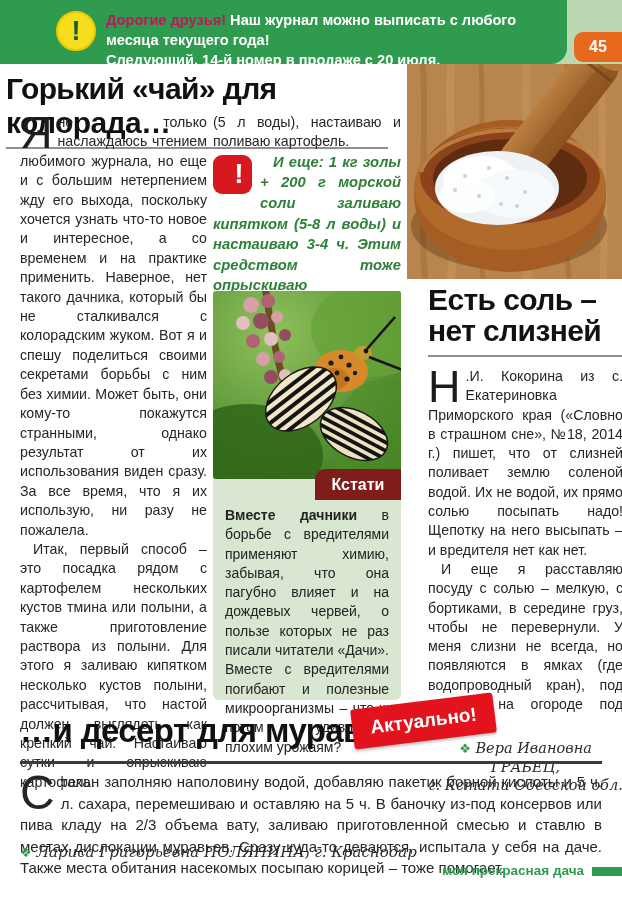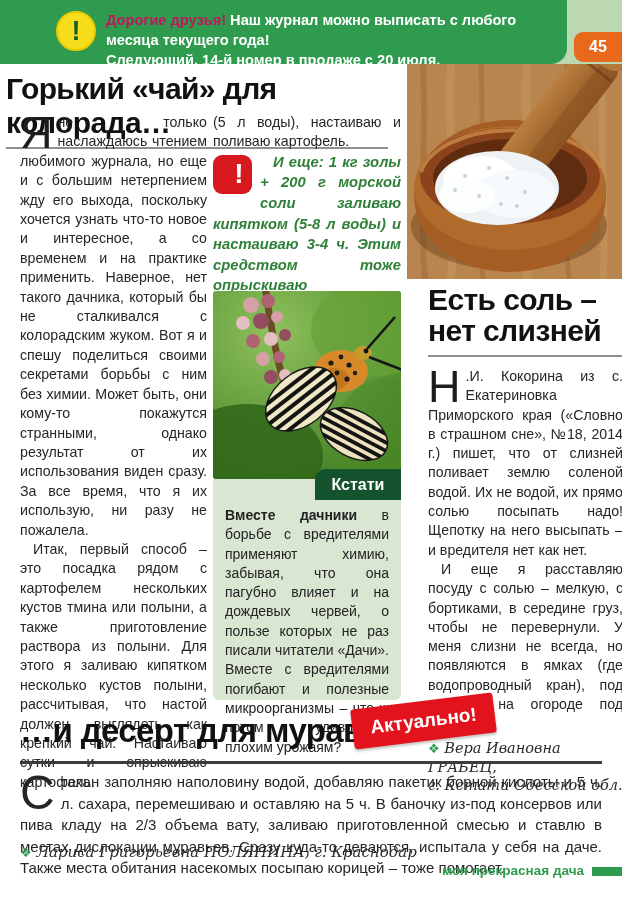--- a/index.html
+++ b/index.html
@@ -36,31 +36,31 @@
   .col1 { left:20px; width:187px; }
   .col2 { left:213px; width:188px; }
   .col p + p { text-indent:13px; margin-top:0; }
   .dropcap { float:left; font-size:45px; line-height:37px; padding:1px 5px 0 0; color:#1d1d1d; }
 
   .tip { margin-top:3px; color:#2f8038; font-weight:bold; font-style:italic;
     font-size:14.8px; line-height:20.6px; text-align:justify; }
   .tip-icon { float:left; width:39px; height:39px; margin:3px 8px 2px 0;
     background:#d7181f; border-radius:9px; color:#fff; font-weight:bold;
     font-size:28px; font-style:normal; display:flex; align-items:center; justify-content:center; }
-  .byline { margin-top:5px; text-align:left; font-family:"DejaVu Serif", serif;
+  .byline { margin-top:5px; text-align:center; font-family:"DejaVu Serif", serif;
     font-style:italic; font-size:14.5px; line-height:18px; color:#2b2b2b; }
   .byline .clover { color:#2e9b4e; font-style:normal; font-size:13px; }
 
   .photo-beetle { position:absolute; left:213px; top:291px; width:188px; height:188px;
     border-radius:3px; overflow:hidden; }
   .kstati-box { position:absolute; left:213px; top:479px; width:188px; height:221px;
     background:#d9e6d1; border-radius:0 0 6px 6px; padding:27px 12px 10px 12px;
     font-size:14px; line-height:19.3px; text-align:justify; color:#232323; }
   .kstati-tab { position:absolute; left:315px; top:469px; width:86px; height:31px;
-    background:#14532d; border-radius:10px 0 0 0; color:#fff; font-weight:bold;
+    background:#7f1d1d; border-radius:10px 0 0 0; color:#fff; font-weight:bold;
     font-size:16px; display:flex; align-items:center; justify-content:center; }
 
   
   .photo-salt { position:absolute; left:407px; top:64px; width:215px; height:215px; overflow:hidden; }
   .art2 { position:absolute; left:407px; top:284px; width:195px;margin-left:21px; }
   .art2-title { font-size:30px; line-height:31px; font-weight:bold; letter-spacing:-0.6px;
     color:#111; padding-bottom:9px; border-bottom:2px solid #8f8f8f; }
   .art2-body { margin-top:10px; font-size:14.2px; line-height:19.3px;
     text-align:justify; color:#262626; }
   .art2-body p + p { text-indent:13px; }

